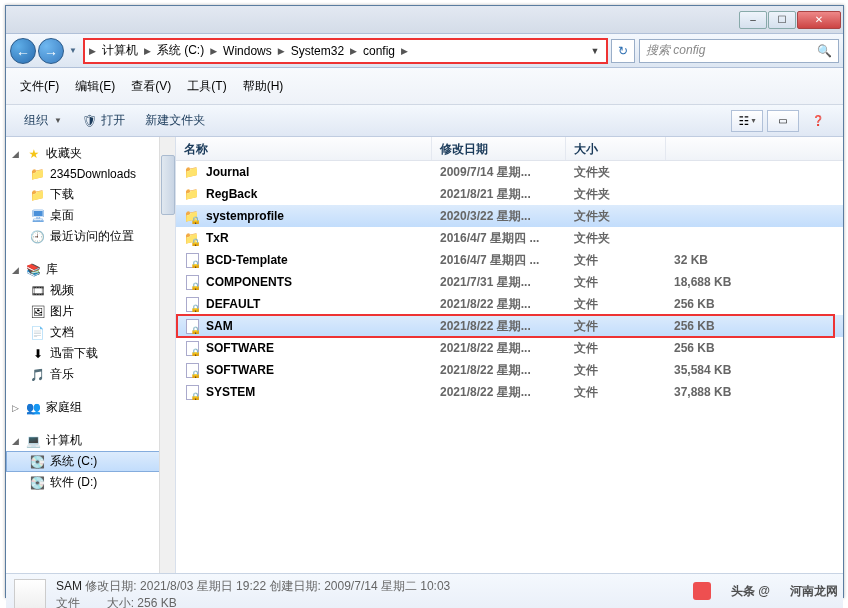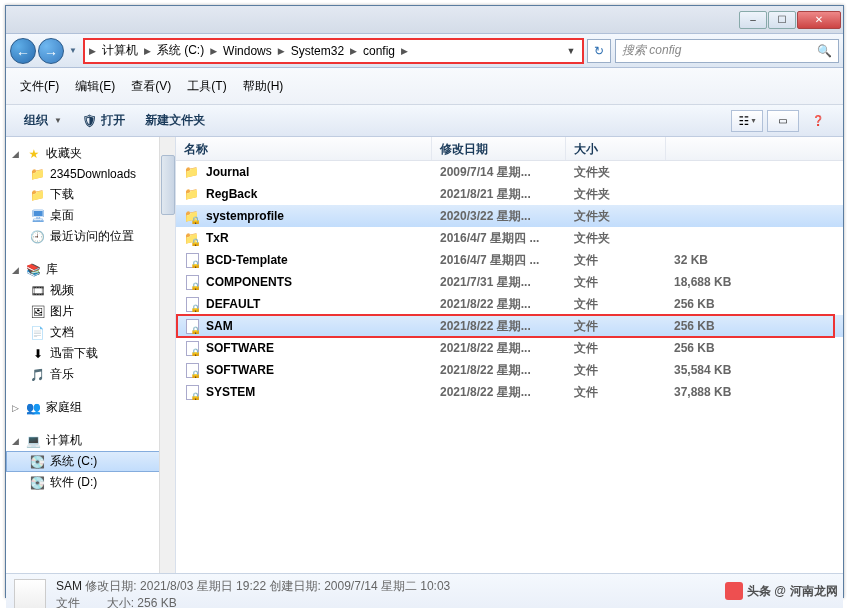--- a/index.html
+++ b/index.html
@@ -12,26 +12,26 @@
 .navbar { height: 34px; background: linear-gradient(to bottom, #f4f8fd, #dde6f2); display: flex; align-items: center; padding: 0 4px; border-bottom: 1px solid #b0c0d8; }
 .nav-btn { width: 26px; height: 26px; border-radius: 50%; background: radial-gradient(circle at 30% 30%, #5faee8, #2a6cb0); color: #fff; display: flex; align-items: center; justify-content: center; font-size: 14px; margin-right: 2px; border: 1px solid #2a5a8a; }
 .nav-btn.fwd { background: radial-gradient(circle at 30% 30%, #6fb8f0, #3a7cc0); }
 .nav-drop { width: 14px; height: 22px; display: flex; align-items: center; justify-content: center; color: #4a6a8a; font-size: 8px; }
 .addressbar { flex: 1; height: 24px; background: #fff; border: 1px solid #9aaec8; margin: 0 4px; display: flex; align-items: center; padding: 0 2px; position: relative; }
 .addr-highlight { position: absolute; left: -2px; top: -2px; right: -2px; bottom: -2px; border: 2px solid #e33; pointer-events: none; }
 .crumb { display: flex; align-items: center; height: 100%; padding: 0 4px; cursor: pointer; }
 .crumb-arrow { font-size: 9px; color: #555; padding: 0 2px; }
 .addr-drop { width: 18px; text-align: center; color: #444; font-size: 9px; margin-left: auto; }
 .refresh-btn { width: 24px; height: 24px; border: 1px solid #9aaec8; background: #fff; margin-right: 4px; display: flex; align-items: center; justify-content: center; color: #2a6cb0; }
-.searchbox { width: 224px; height: 24px; border: 1px solid #9aaec8; background: #fff; display: flex; align-items: center; padding: 0 6px; color: #888; font-style: italic; }
+.searchbox { width: 200px; height: 24px; border: 1px solid #9aaec8; background: #fff; display: flex; align-items: center; padding: 0 6px; color: #888; font-style: italic; }
 .searchbox .sicon { margin-left: auto; color: #2a6cb0; font-style: normal; }
 .menubar { height: 37px; background: linear-gradient(to bottom, #f8fafd, #eef2f8); display: flex; align-items: center; padding: 0 6px; border-bottom: 1px solid #d0d8e4; }
 .menu-item { padding: 0 8px; cursor: pointer; }
 .toolbar { height: 32px; background: linear-gradient(to bottom, #f4f8fd, #e0e8f4); display: flex; align-items: center; padding: 0 8px; border-bottom: 1px solid #c0cce0; }
-.tool-item { padding: 0 10px; display: flex; align-items: center; gap: 4px; cursor: pointer; color: #1a3a5a; font-weight: bold; }
+.tool-item { padding: 0 10px; display: flex; align-items: center; gap: 4px; cursor: pointer; color: #1a3a5a; }
 .tool-drop { font-size: 8px; color: #555; margin-left: 2px; }
 .tool-right { margin-left: auto; display: flex; align-items: center; gap: 4px; }
 .view-btn { width: 32px; height: 22px; border: 1px solid #b0c0d8; background: linear-gradient(to bottom, #fff, #e8eef8); display: flex; align-items: center; justify-content: center; font-size: 10px; }
 .content { display: flex; height: 436px; }
 .sidebar { width: 170px; background: #fff; border-right: 1px solid #d8e0ec; overflow-y: auto; padding: 6px 0; position: relative; }
 .side-section { margin-bottom: 12px; }
 .side-header { display: flex; align-items: center; padding: 2px 6px; gap: 4px; cursor: pointer; }
 .side-toggle { width: 10px; font-size: 9px; color: #666; }
 .side-icon { width: 16px; height: 16px; display: inline-flex; align-items: center; justify-content: center; }
 .side-item { display: flex; align-items: center; padding: 2px 6px 2px 24px; gap: 4px; cursor: pointer; }
@@ -52,21 +52,21 @@
 .file-row .cell { padding: 0 8px; overflow: hidden; text-overflow: ellipsis; white-space: nowrap; }
 .file-row .col-name { display: flex; align-items: center; gap: 6px; }
 .file-row .col-date, .file-row .col-type { color: #666; }
 .file-row .col-size { color: #666; }
 .file-icon { width: 16px; height: 16px; display: inline-flex; align-items: center; justify-content: center; }
 .statusbar { height: 42px; background: linear-gradient(to bottom, #f4f8fd, #e8eef8); border-top: 1px solid #c8d4e4; display: flex; align-items: center; padding: 4px 8px; gap: 10px; }
 .status-icon { width: 32px; height: 32px; background: linear-gradient(to bottom, #fff, #eee); border: 1px solid #ccc; }
 .status-text { color: #444; line-height: 1.4; }
 .status-text .fname { color: #222; font-weight: normal; }
 .status-text .meta { color: #666; }
-.watermark { position: absolute; right: 10px; bottom: 8px; font-size: 18px; color: #333; font-weight: bold; display: flex; align-items: center; gap: 4px; opacity: 0.85; }
+.watermark { position: absolute; right: 10px; bottom: 8px; font-size: 18px; color: #333; font-weight: bold; display: flex; align-items: center; gap: 20px; opacity: 0.85; }
 .wm-logo { width: 18px; height: 18px; background: #e33; border-radius: 3px; }
 
 
 .ico-star { color: #f5c518; }
 .ico-folder-y { color: #f5c04a; }
 .ico-drive { color: #888; }
 .ico-desktop { color: #4a90d9; }
 .ico-lib { color: #3a7ac0; }
 .ico-music { color: #509aeb; }
 .ico-lock-folder { position: relative; }

